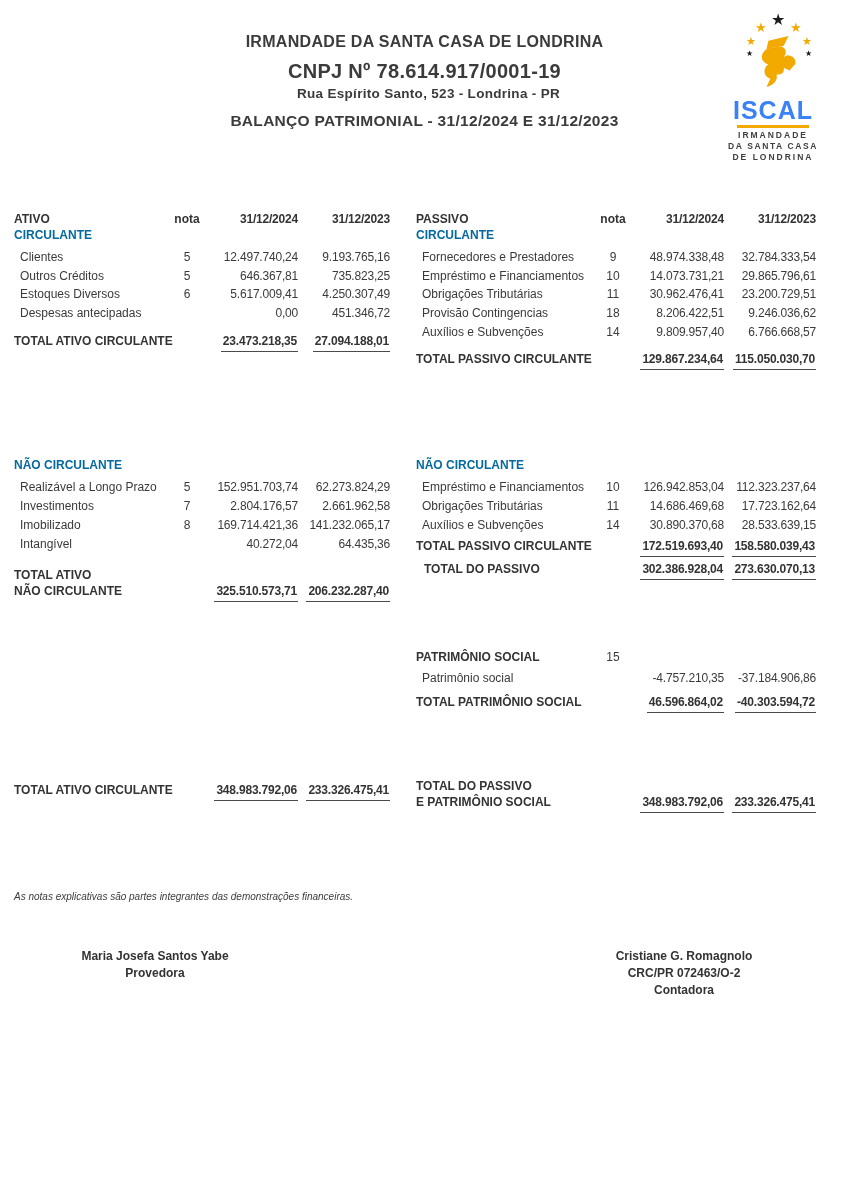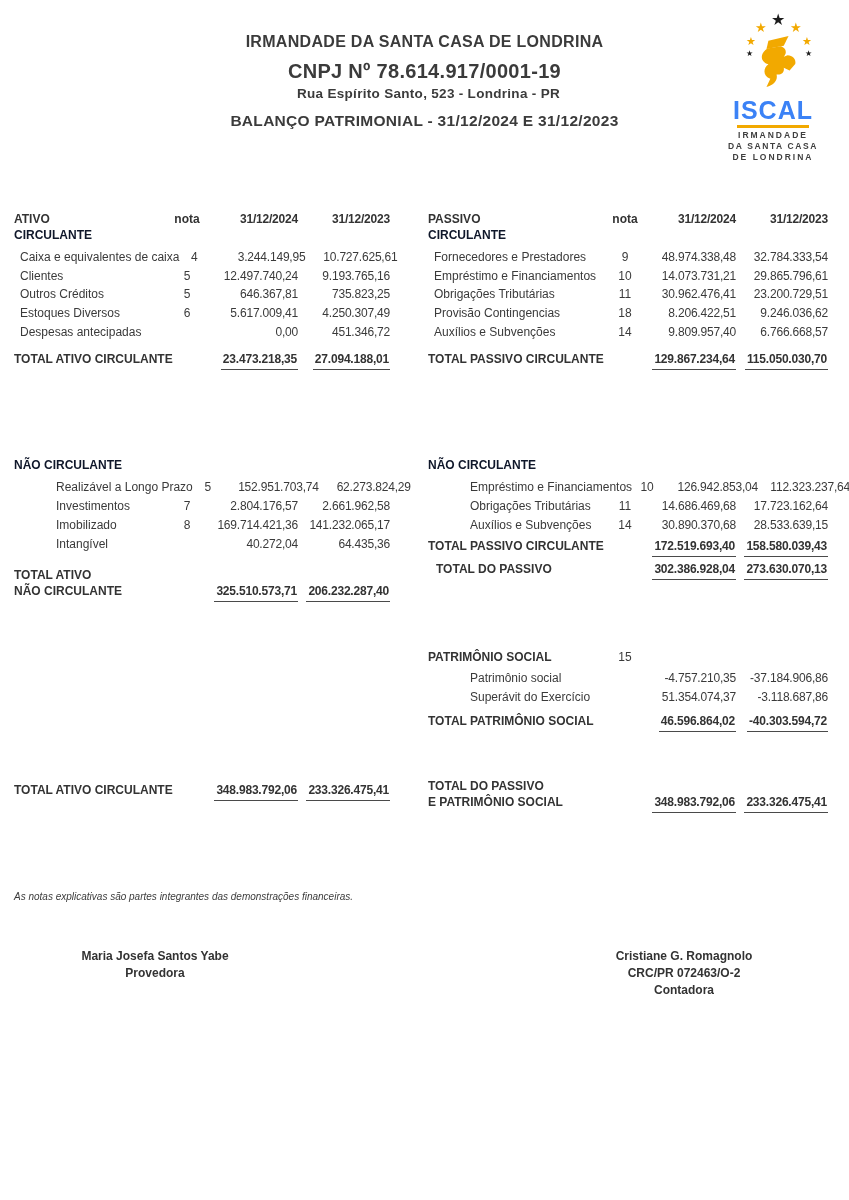--- a/index.html
+++ b/index.html
@@ -26,32 +26,32 @@
   .logo .rule { position:absolute; top:113px; left:29px; width:72px; height:2.5px; background:#F2A900; }
   .logo .sub { position:absolute; left:0; width:100%; text-align:center; font-size:8.5px;
                font-weight:bold; color:#3f3f3f; letter-spacing:2px; white-space:nowrap; }
   .logo .s1 { top:118px; }
   .logo .s2 { top:129px; letter-spacing:1.6px; }
   .logo .s3 { top:140px; }
 
   
   .sec { position:absolute; font-size:12px; }
   .sec-left  { left:14px;  width:376px; }
-  .sec-right { left:428px; width:400px; }
+  .sec-right { left:416px; width:400px; }
   .grid { display:grid; grid-template-columns:1fr 30px 96px 92px; align-items:start; }
   .row  { height:18.7px; }
-  .row19 { height:19px;margin-left:36px; }
+  .row19 { height:19px; }
   .lbl  { padding-left:6px; white-space:nowrap; }
   .lbl0 { padding-left:0; white-space:nowrap; }
   .lbl8 { padding-left:8px; white-space:nowrap; }
   .nota { text-align:center; }
   .num  { text-align:right; white-space:nowrap; letter-spacing:-0.2px; }
   .bold { font-weight:bold; color:#333; }
   .hline { height:16px;margin-top:12px; }
-  .title-gap { height:22px; font-weight:bold; color:#0f172a; }
+  .title-gap { height:22px; font-weight:bold; color:#0369a1; }
   .ul { display:inline-block; border-bottom:1.6px solid #4a4a4a; padding:0 1px 3px 2px; }
   .total { margin-top:9px; }
 
   
   .note { position:absolute; top:891px; left:14px; font-size:10px; font-style:italic; color:#3b3b3b; }
   .sig { position:absolute; top:948px; width:230px; text-align:center; font-size:12px;
          font-weight:bold; line-height:17px; color:#333; }
   .sig1 { left:40px; } .sig2 { left:307px; } .sig3 { left:569px; }
 </style>
 </head>
@@ -90,26 +90,20 @@
 
   <div class="sec sec-left" style="top:200px;">
     <div class="grid hline">
       <span class="lbl0 bold">ATIVO</span>
       <span class="nota bold">nota</span>
       <span class="num bold">31/12/2024</span>
       <span class="num bold">31/12/2023</span>
     </div>
     <div class="title-gap">CIRCULANTE</div>
     <div class="grid row">
-      <span class="lbl">Caixa e equivalentes de caixa</span>
-      <span class="nota">4</span>
-      <span class="num">3.244.149,95</span>
-      <span class="num">10.727.625,61</span>
-    </div>
-    <div class="grid row">
       <span class="lbl">Clientes</span>
       <span class="nota">5</span>
       <span class="num">12.497.740,24</span>
       <span class="num">9.193.765,16</span>
     </div>
     <div class="grid row">
       <span class="lbl">Outros Créditos</span>
       <span class="nota">5</span>
       <span class="num">646.367,81</span>
       <span class="num">735.823,25</span>
@@ -252,26 +246,20 @@
       <span class="nota">15</span>
       <span class="num"></span>
         <span class="num"></span>
     </div>
     <div class="grid row19">
       <span class="lbl">Patrimônio social</span>
       <span class="nota"></span>
       <span class="num">-4.757.210,35</span>
       <span class="num">-37.184.906,86</span>
     </div>
-    <div class="grid row19">
-      <span class="lbl">Superávit do Exercício</span>
-      <span class="nota"></span>
-      <span class="num">51.354.074,37</span>
-      <span class="num">-3.118.687,86</span>
-    </div>
     <div class="grid" style="margin-top:5px;">
       <span class="lbl0 bold" style="grid-column:1/3;">TOTAL PATRIMÔNIO SOCIAL</span>
       <span class="num bold"><span class="ul">46.596.864,02</span></span>
       <span class="num bold"><span class="ul">-40.303.594,72</span></span>
     </div>
   </div>
 
   <div class="sec sec-left" style="top:783px;">
     <div class="grid">
       <span class="lbl0 bold" style="grid-column:1/3;">TOTAL ATIVO CIRCULANTE</span>

